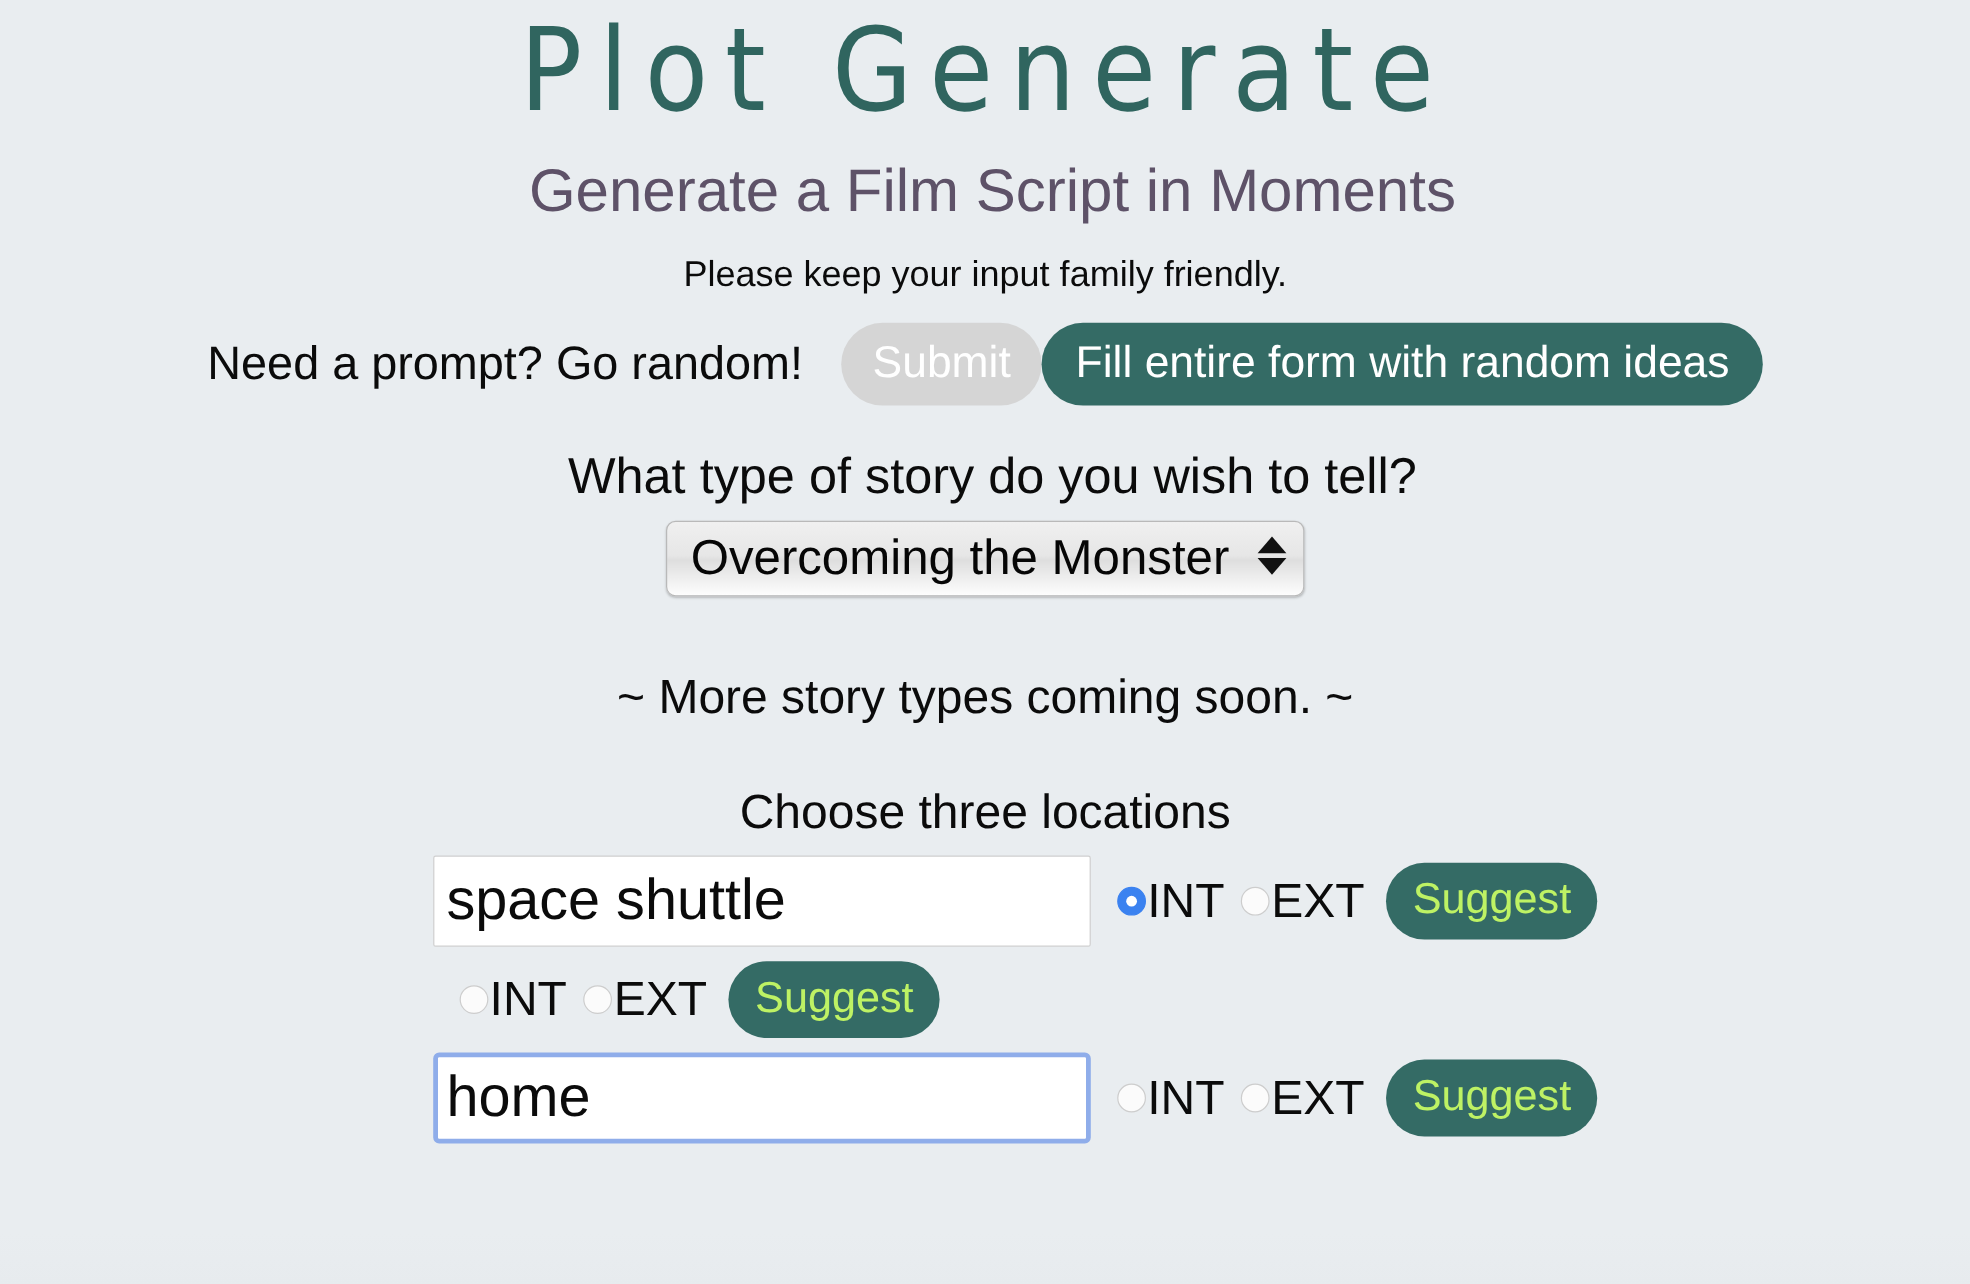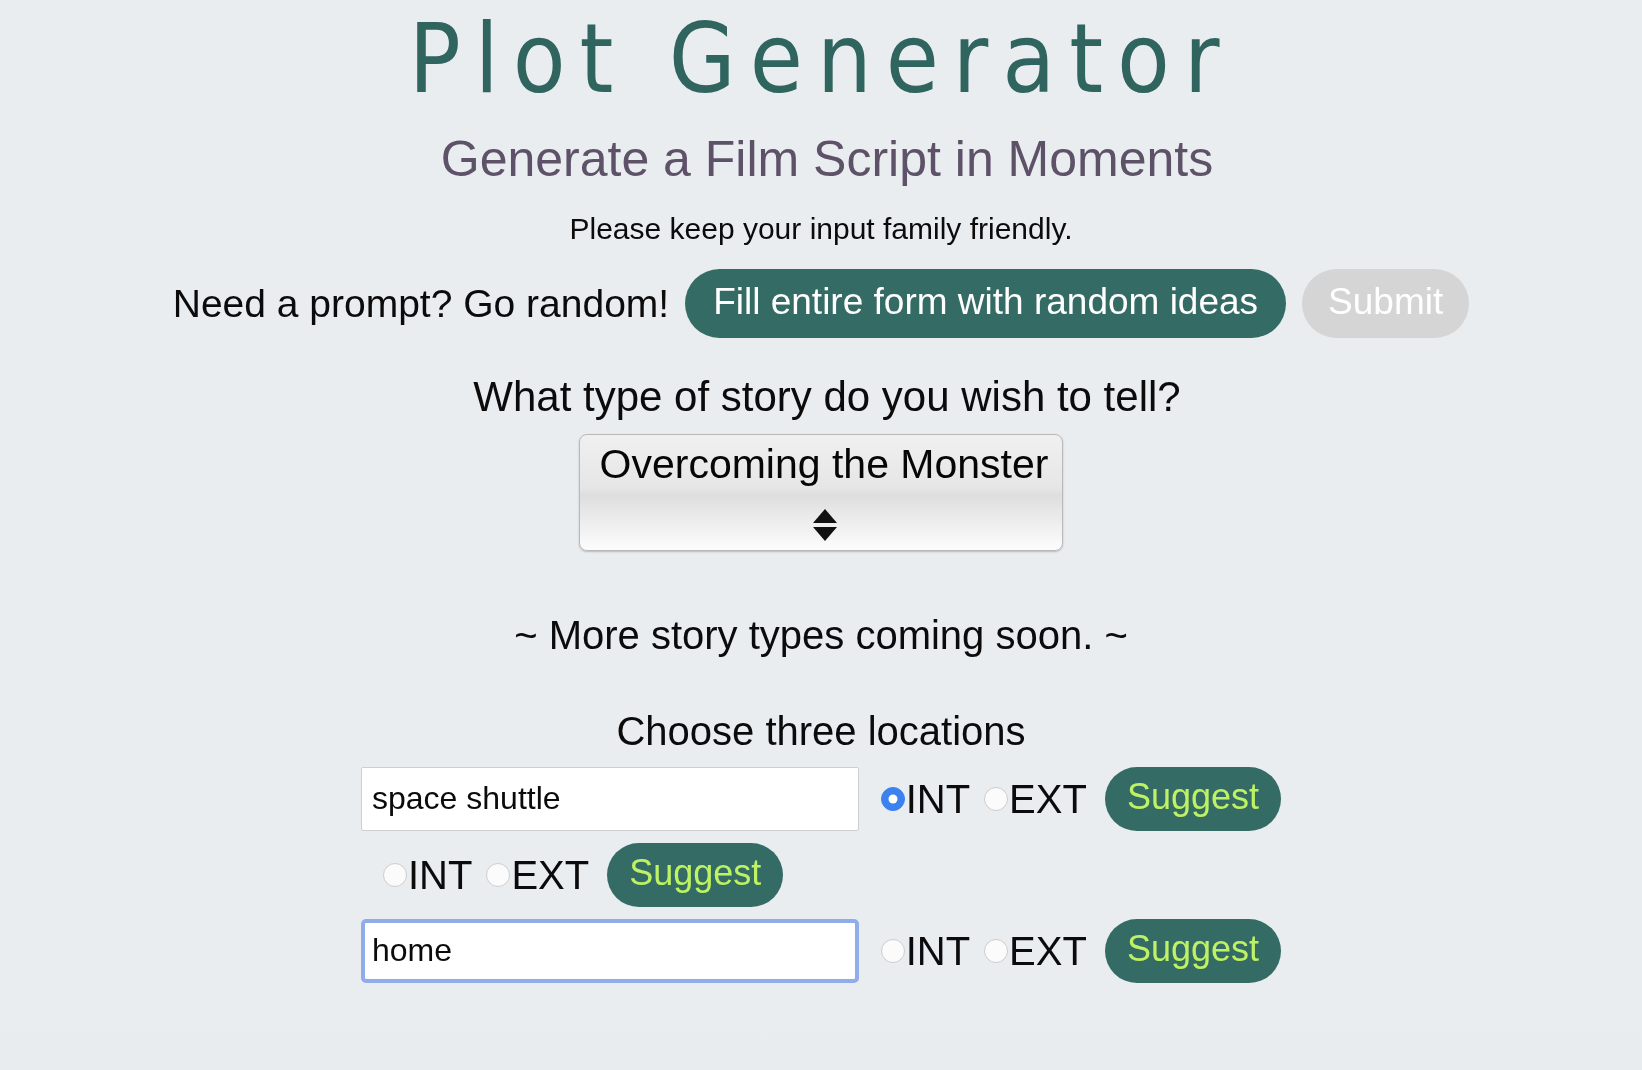--- a/index.html
+++ b/index.html
@@ -112,21 +112,20 @@
     background: linear-gradient(to bottom, #f0f0f0 0%, #e6e6e6 46%, #dedede 52%, #fdfdfd 100%);
     border: 1px solid #b9b9b9;
     border-radius: 8px;
     box-shadow: 0 1px 2px rgba(0,0,0,0.22);
     padding: 6px 14px 8px 20px;
     font-size: 41px;
     color: #060606;
     line-height: 1.15;
     cursor: pointer;
     white-space: nowrap;
-    flex-direction: column;
   }
   .select-arrows {
     display: inline-flex;
     flex-direction: column;
     align-items: center;
     justify-content: center;
     gap: 4px;
     margin-left: 2px;
     transform: translateY(-1px);
   }
@@ -165,27 +164,27 @@
     gap: 12px;
   }
   .loc-row {
     display: flex;
     align-items: center;
     justify-content: flex-start;
     width: 920px;
   }
   .loc-input {
     width: 548px;
-    height: 64px;
+    height: 76px;
     box-sizing: border-box;
     background: #ffffff;
     border: 1px solid #cfcfcf;
     border-radius: 2px;
     font-family: "Liberation Sans", sans-serif;
-    font-size: 32px;
+    font-size: 48px;
     color: #0b0b0b;
     padding: 0 8px 0 10px;
     outline: none;
   }
   .loc-input.focused {
     border: 4px solid #8fadea;
     border-radius: 5px;
     padding: 0 5px 0 7px;
   }
   .radio-group {
@@ -243,30 +242,30 @@
     padding: 12px 22px 16px 22px;
     cursor: pointer;
     white-space: nowrap;
   }
 </style>
 </head>
 <body>
 
 <div id="page">
 
-  <h1 class="app-title">Plot Generator</h1>
+  <h1 class="app-title">Plot Generate</h1>
 
   <h2 class="app-subtitle">Generate a Film Script in Moments</h2>
 
   <p class="notice">Please keep your input family friendly.</p>
 
   <div class="random-row">
     <span class="random-label">Need a prompt? Go random!</span>
+    <button class="btn-pill btn-submit">Submit</button>
     <button class="btn-pill">Fill entire form with random ideas</button>
-    <button class="btn-pill btn-submit">Submit</button>
   </div>
 
   <div class="story-question">What type of story do you wish to tell?</div>
 
   <div class="select-wrap">
     <div class="story-select">
       <span>Overcoming the Monster</span>
       <span class="select-arrows">
         <span class="arrow-up"></span>
         <span class="arrow-down"></span>

